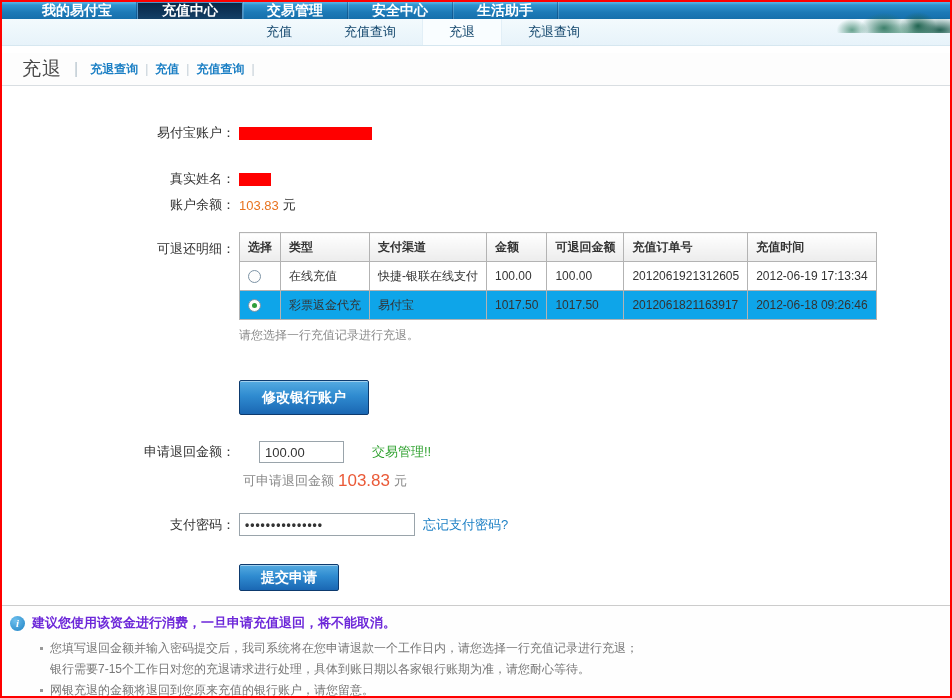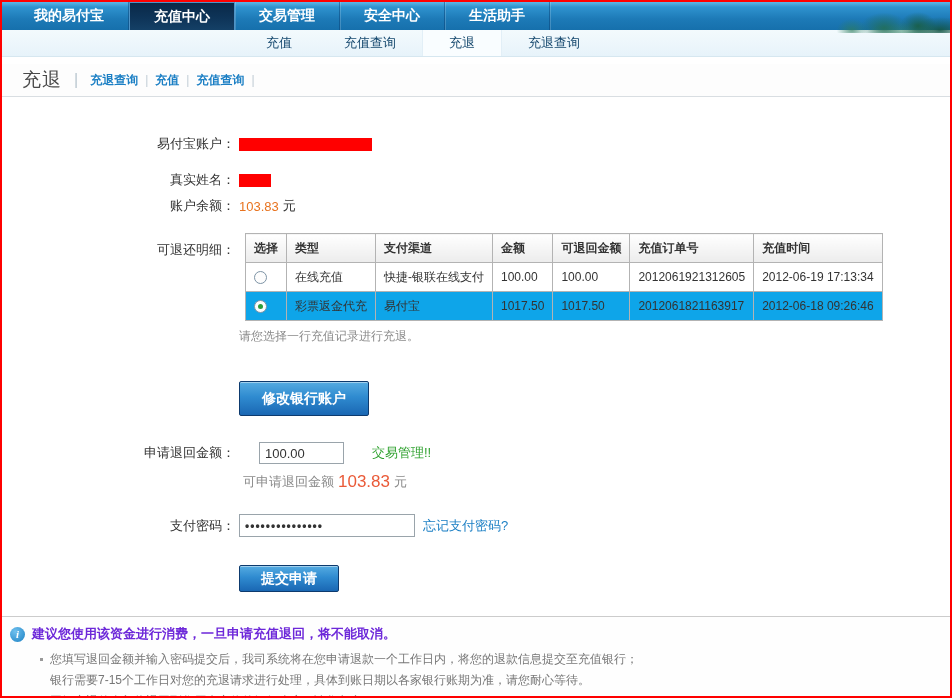--- a/index.html
+++ b/index.html
@@ -6,25 +6,25 @@
   html,body { width:952px; height:698px; }
   body {
     font-family:"Liberation Sans","DejaVu Sans",sans-serif;
     border:2px solid #ff0000;
     background:#ffffff;
     overflow:hidden;
     position:relative;
   }
   
   .navbar {
-    height:28px;
+    height:17px;
     background:linear-gradient(180deg,#5fb6e6 0%,#2f93cf 18%,#1d7ab7 60%,#1670ac 100%);
     display:flex; align-items:stretch;
     position:relative;
-    padding-left:8px;
+    padding-left:16px;
   }
   .nav-item {
     color:#ffffff; font-size:14px; font-weight:bold;
     display:flex; align-items:center;
     padding:0 24px;
     border-right:1px solid rgba(8,60,110,.45);
     box-shadow:1px 0 0 rgba(255,255,255,.18);
     cursor:pointer; white-space:nowrap;
   }
   .nav-item.active {
@@ -75,21 +75,21 @@
   .content { background:#ffffff; height:481px; position:relative; }
   .frow { display:flex; align-items:center; }
   .flabel { width:233px; text-align:right; color:#333333; font-size:13px; flex:0 0 233px; }
   .indent { margin-left:237px; }
   .redact { background:#ff0000; height:13px; display:inline-block; }
   .redact.account { width:133px; margin-left:4px; }
   .redact.name { width:32px; margin-left:4px; }
   .balance-val { color:#e8731f; font-size:13px; margin:0 4px; }
   .unit { color:#333; font-size:13px; }
   
-  .rtable { border-collapse:collapse; margin-left:10px; }
+  .rtable { border-collapse:collapse; margin-left:4px; }
   .rtable th, .rtable td {
     border:1px solid #b3b3b3; font-size:12px; color:#333;
     height:29px; padding:0 8px; text-align:left; white-space:nowrap;
   }
   .rtable th { background:linear-gradient(180deg,#ffffff 0%,#ececec 100%); font-weight:bold; }
   .rtable tr.sel td { background:#0ea5e9; }
   .radio {
     width:13px; height:13px; border-radius:50%;
     border:1px solid #7d93a5; background:#fdfdfd;
     display:inline-block; position:relative; vertical-align:middle; cursor:pointer;
@@ -178,21 +178,21 @@
   </span>
 </div>
 
 <div class="content">
 
   <div class="frow" style="margin-top:38px;">
     <span class="flabel">易付宝账户：</span>
     <span class="redact account"></span>
   </div>
 
-  <div class="frow" style="margin-top:18px;">
+  <div class="frow" style="margin-top:28px;">
     <span class="flabel">真实姓名：</span>
     <span class="redact name"></span>
   </div>
 
   <div class="frow" style="margin-top:8px;">
     <span class="flabel">账户余额：</span>
     <span class="balance-val">103.83</span>
     <span class="unit">元</span>
   </div>
 
@@ -260,18 +260,18 @@
   </div>
 
 </div>
 
 <div class="notice">
   <div class="notice-head">
     <span class="info-icon">i</span>
     <span class="notice-title">建议您使用该资金进行消费，一旦申请充值退回，将不能取消。</span>
   </div>
   <div class="notice-lines">
-    <div class="nline marked">您填写退回金额并输入密码提交后，我司系统将在您申请退款一个工作日内，将您的退款信息提交至充值银行；</div>
+    <div class="nline marked">您填写退回金额并输入密码提交后，我司系统将在您申请退款一个工作日内，请您选择一行充值记录进行充退；</div>
     <div class="nline">银行需要7-15个工作日对您的充退请求进行处理，具体到账日期以各家银行账期为准，请您耐心等待。</div>
     <div class="nline marked">网银充退的金额将退回到您原来充值的银行账户，请您留意。</div>
 
   </div>
 </div>
 
 </body></html>

